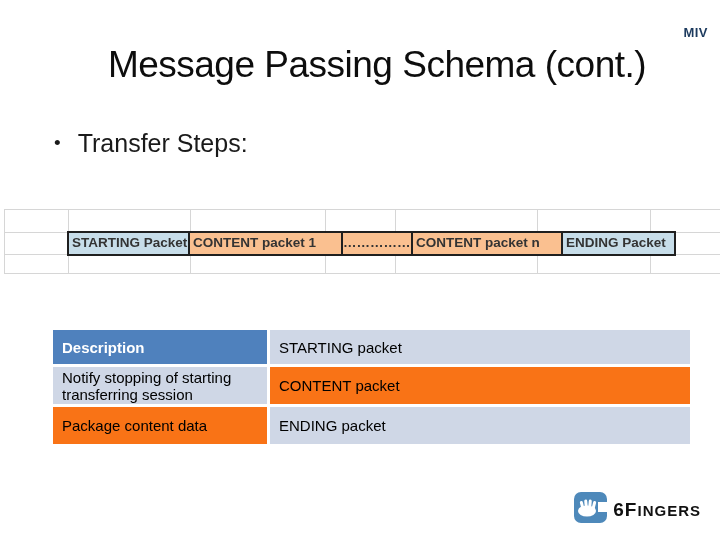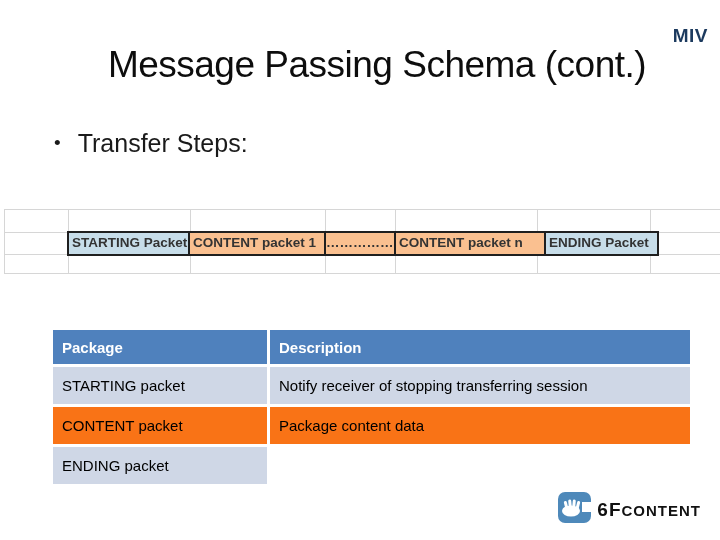--- a/index.html
+++ b/index.html
@@ -1,21 +1,21 @@
 <!DOCTYPE html>
 <html><head>
 <meta charset="utf-8">
 <style>
   html,body{margin:0;padding:0;}
   body{width:720px;height:540px;overflow:hidden;background:#ffffff;
        font-family:"Liberation Sans",sans-serif;position:relative;}
   .slide{position:absolute;inset:0;background:#ffffff;}
 
   
-  .miv{position:absolute;top:25px;right:12px;font-size:19px;font-weight:bold;
+  .miv{position:absolute;top:25px;right:12px;font-size:13px;font-weight:bold;
        color:#1c3a5e;letter-spacing:0.5px;}
 
   
   .title{position:absolute;top:44px;left:0;right:0;text-align:center;
          font-size:37px;letter-spacing:-0.5px;color:#0d0d0d;margin-left:34px;}
 
   
   .bullet-line{position:absolute;top:129px;left:54px;font-size:25px;color:#1a1a1a;}
   .bullet-glyph{font-size:19px;vertical-align:3px;margin-right:17px;}
 
@@ -25,21 +25,21 @@
 
   
   .packet-row{position:absolute;left:67px;top:231px;display:flex;z-index:2;}
   .pcell{box-sizing:border-box;height:25px;border:2px solid #1f1f1f;
          font-size:13.5px;font-weight:600;color:#333333;line-height:20px;
          padding-left:3px;white-space:nowrap;overflow:hidden;}
   .pcell + .pcell{margin-left:-2px;}
   .pcell.blue{background:#c7dde9;}
   .pcell.orange{background:#fac090;}
   .pcell.dots{text-align:center;padding-left:0;}
-  .w0{width:123px;}.w1{width:138px;}.w2{width:72px;}.w3{width:152px;}.w4{width:115px;}
+  .w0{width:123px;}.w1{width:155px;}.w2{width:72px;}.w3{width:152px;}.w4{width:115px;}
 
   
   .pkg-table{position:absolute;left:53px;top:330px;width:637px;
              display:grid;grid-template-columns:214px 420px;
              grid-template-rows:34px 37px 37px 37px;gap:3px;background:#ffffff;}
   .th{background:#4f81bd;color:#ffffff;font-weight:bold;font-size:15px;
       display:flex;align-items:center;padding-left:9px;}
   .td{font-size:15px;color:#000000;display:flex;align-items:center;padding-left:9px;}
   .band-a{background:#cfd7e6;}
   .band-b{background:#f97316;}
@@ -79,40 +79,39 @@
 
   <div class="packet-row">
     <div class="pcell blue w0">STARTING Packet</div>
     <div class="pcell orange w1">CONTENT packet 1</div>
     <div class="pcell orange dots w2">………………</div>
     <div class="pcell orange w3">CONTENT packet n</div>
     <div class="pcell blue w4">ENDING Packet</div>
   </div>
 
   <div class="pkg-table">
-    <div class="th">Package</div>
     <div class="th">Description</div>
 
     <div class="td band-a">STARTING packet</div>
-    <div class="td band-a">Notify receiver of stopping transferring session</div>
+    <div class="td band-a">Notify stopping of starting transferring session</div>
 
     <div class="td band-b">CONTENT packet</div>
     <div class="td band-b">Package content data</div>
 
     <div class="td band-a">ENDING packet</div>
   </div>
 
   <div class="logo">
     <span>
       <svg width="33" height="31" viewBox="0 0 33 31">
         <rect x="0" y="0" width="33" height="31" rx="7" fill="#4e89ba"></rect>
         <rect x="24" y="10" width="9" height="10" fill="#ffffff"></rect>
         <ellipse cx="13" cy="19" rx="9" ry="5.5" fill="#ffffff"></ellipse>
         <rect x="6.5" y="9" width="3" height="9" rx="1.5" fill="#ffffff" transform="rotate(-14 8 13)"></rect>
         <rect x="10.5" y="7.5" width="3" height="10" rx="1.5" fill="#ffffff" transform="rotate(-5 12 12)"></rect>
         <rect x="14.5" y="7.5" width="3" height="10" rx="1.5" fill="#ffffff" transform="rotate(5 16 12)"></rect>
         <rect x="18.5" y="9" width="3" height="9" rx="1.5" fill="#ffffff" transform="rotate(14 20 13)"></rect>
       </svg>
     </span>
-    <span class="logo-text"><span class="logo-big">6F</span><span class="logo-small">CONTENT</span></span>
+    <span class="logo-text"><span class="logo-big">6F</span><span class="logo-small">INGERS</span></span>
   </div>
 
 </div>
 
 </body></html>

